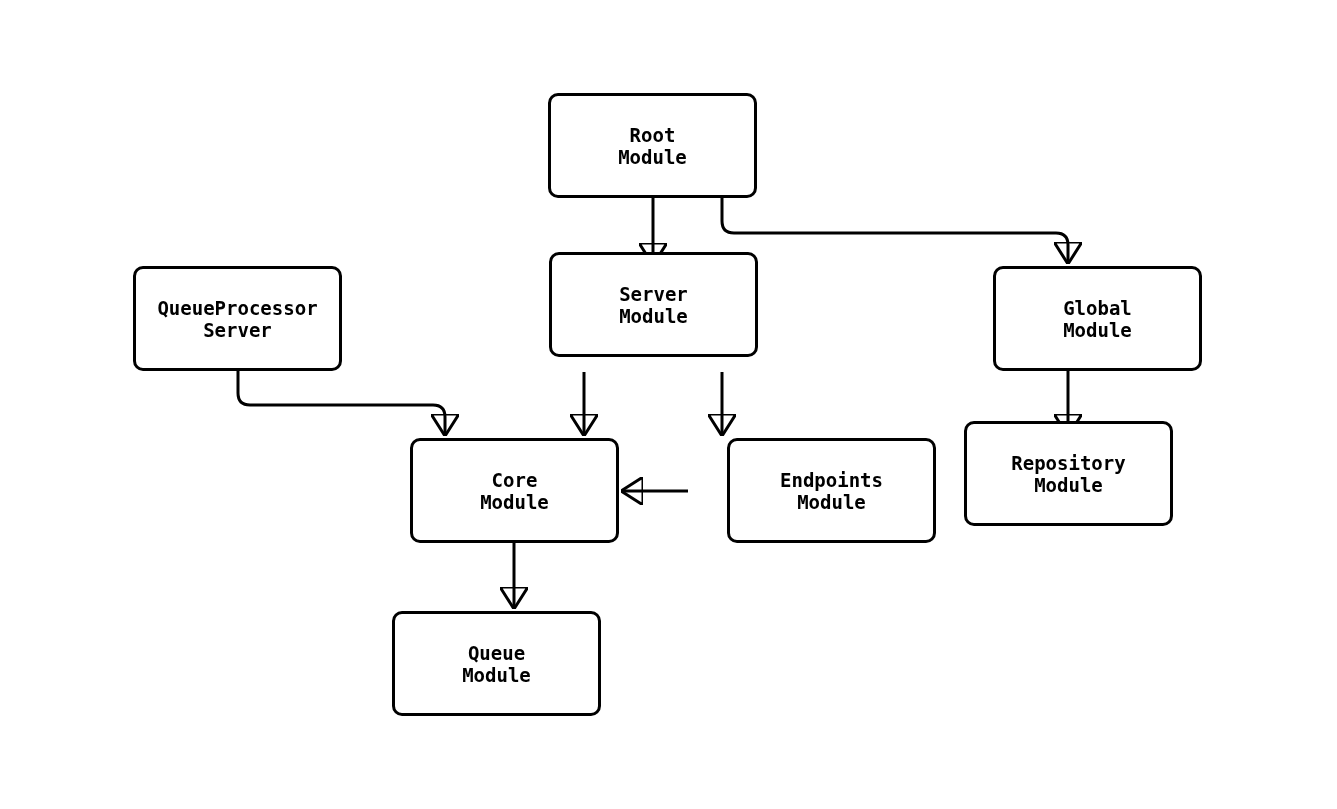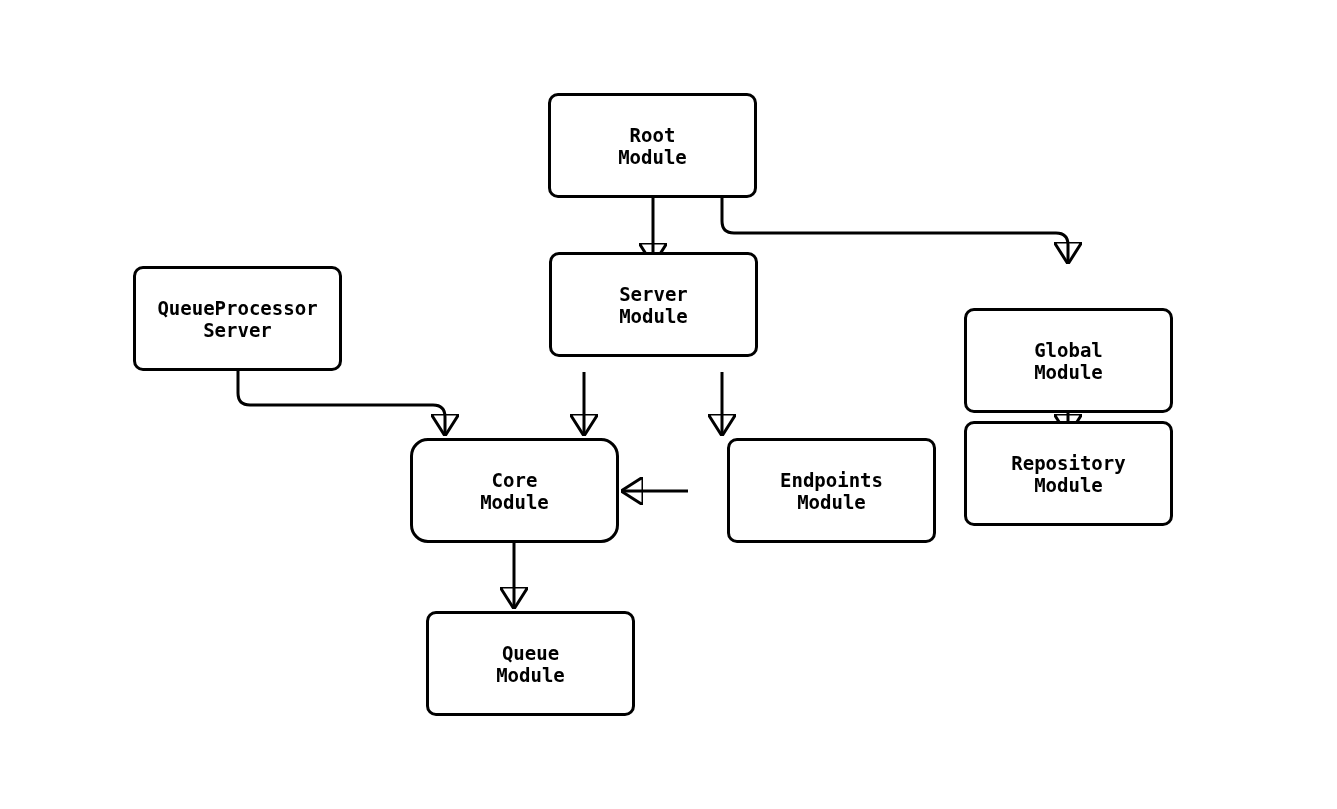--- a/index.html
+++ b/index.html
@@ -87,38 +87,38 @@
   <div class="node" style="left:133px; top:266px;">
     <span class="node-label">QueueProcessor
 Server</span>
   </div>
 
   <div class="node" style="left:549px; top:252px;">
     <span class="node-label">Server
 Module</span>
   </div>
 
-  <div class="node" style="left:964px; top:266px;margin-top:42px;">
+  <div class="node" style="left:993px; top:266px;">
     <span class="node-label">Global
 Module</span>
   </div>
 
-  <div class="node" style="left:410px; top:438px;border-radius:18px;">
+  <div class="node" style="left:410px; top:438px;">
     <span class="node-label">Core
 Module</span>
   </div>
 
   <div class="node" style="left:727px; top:438px;">
     <span class="node-label">Endpoints
 Module</span>
   </div>
 
   <div class="node" style="left:964px; top:421px;">
     <span class="node-label">Repository
 Module</span>
   </div>
 
-  <div class="node" style="left:426px; top:611px;">
+  <div class="node" style="left:392px; top:611px;">
     <span class="node-label">Queue
 Module</span>
   </div>
 
 </div>
 
 </body></html>

